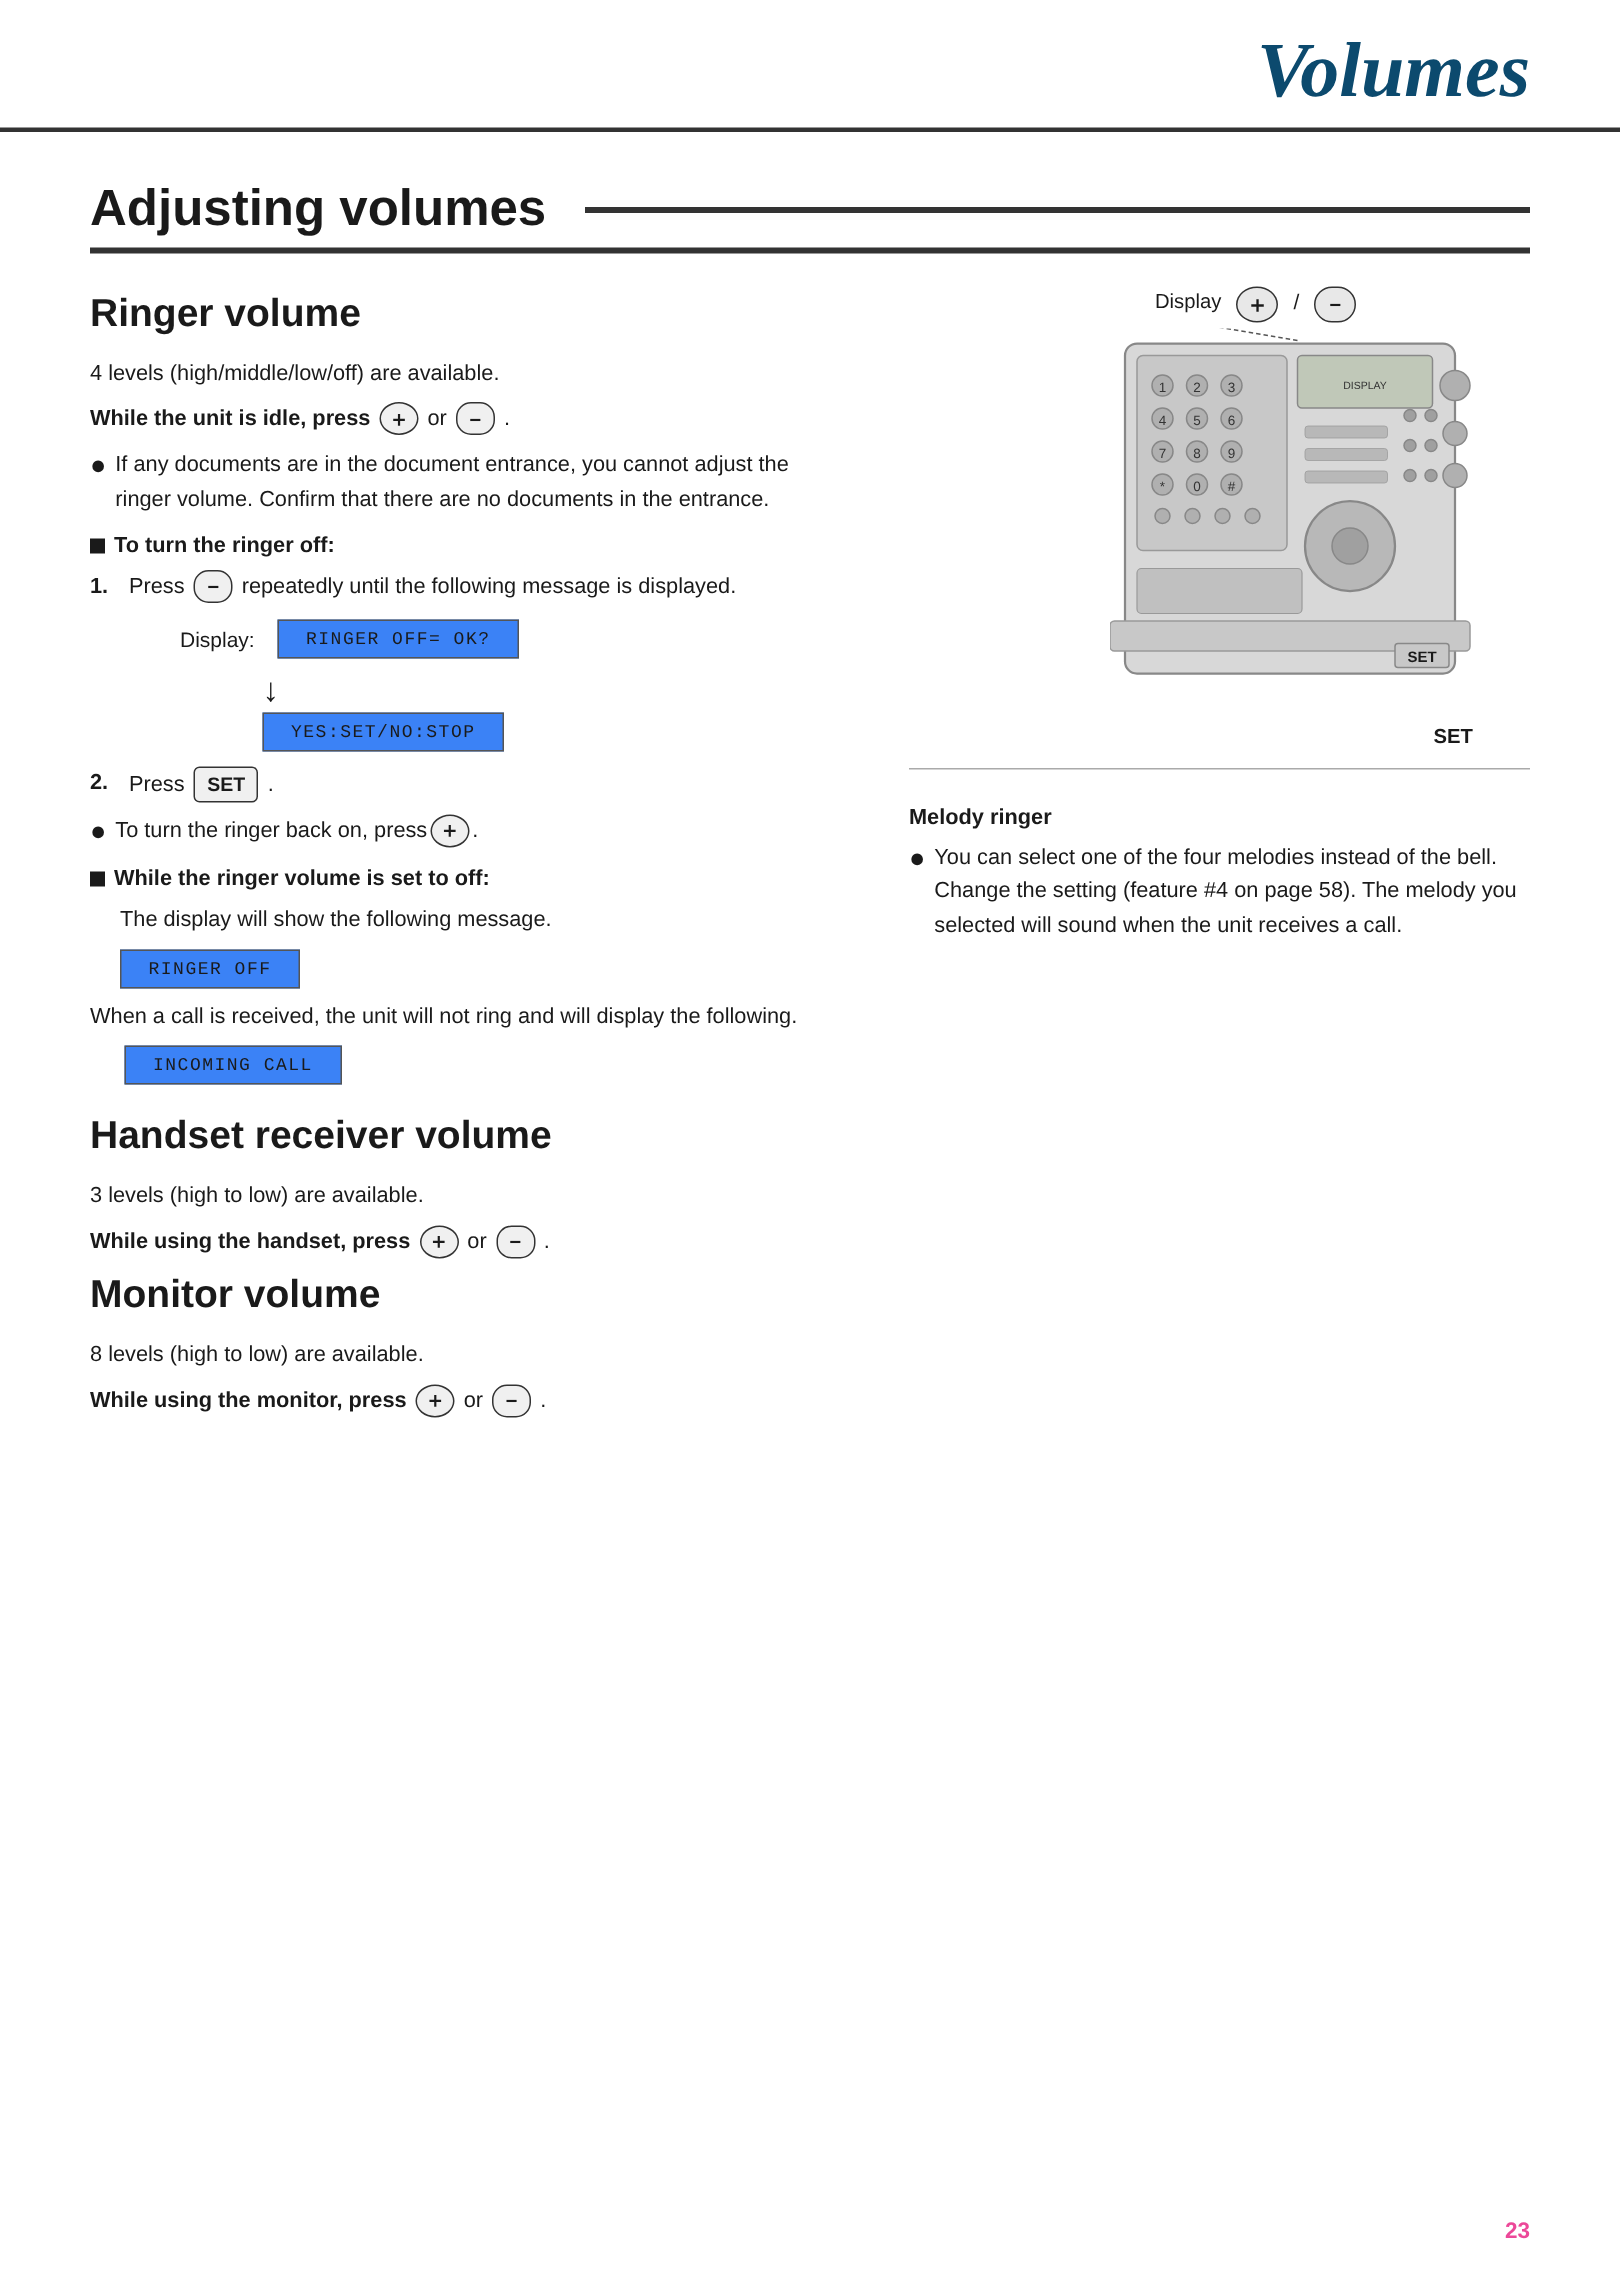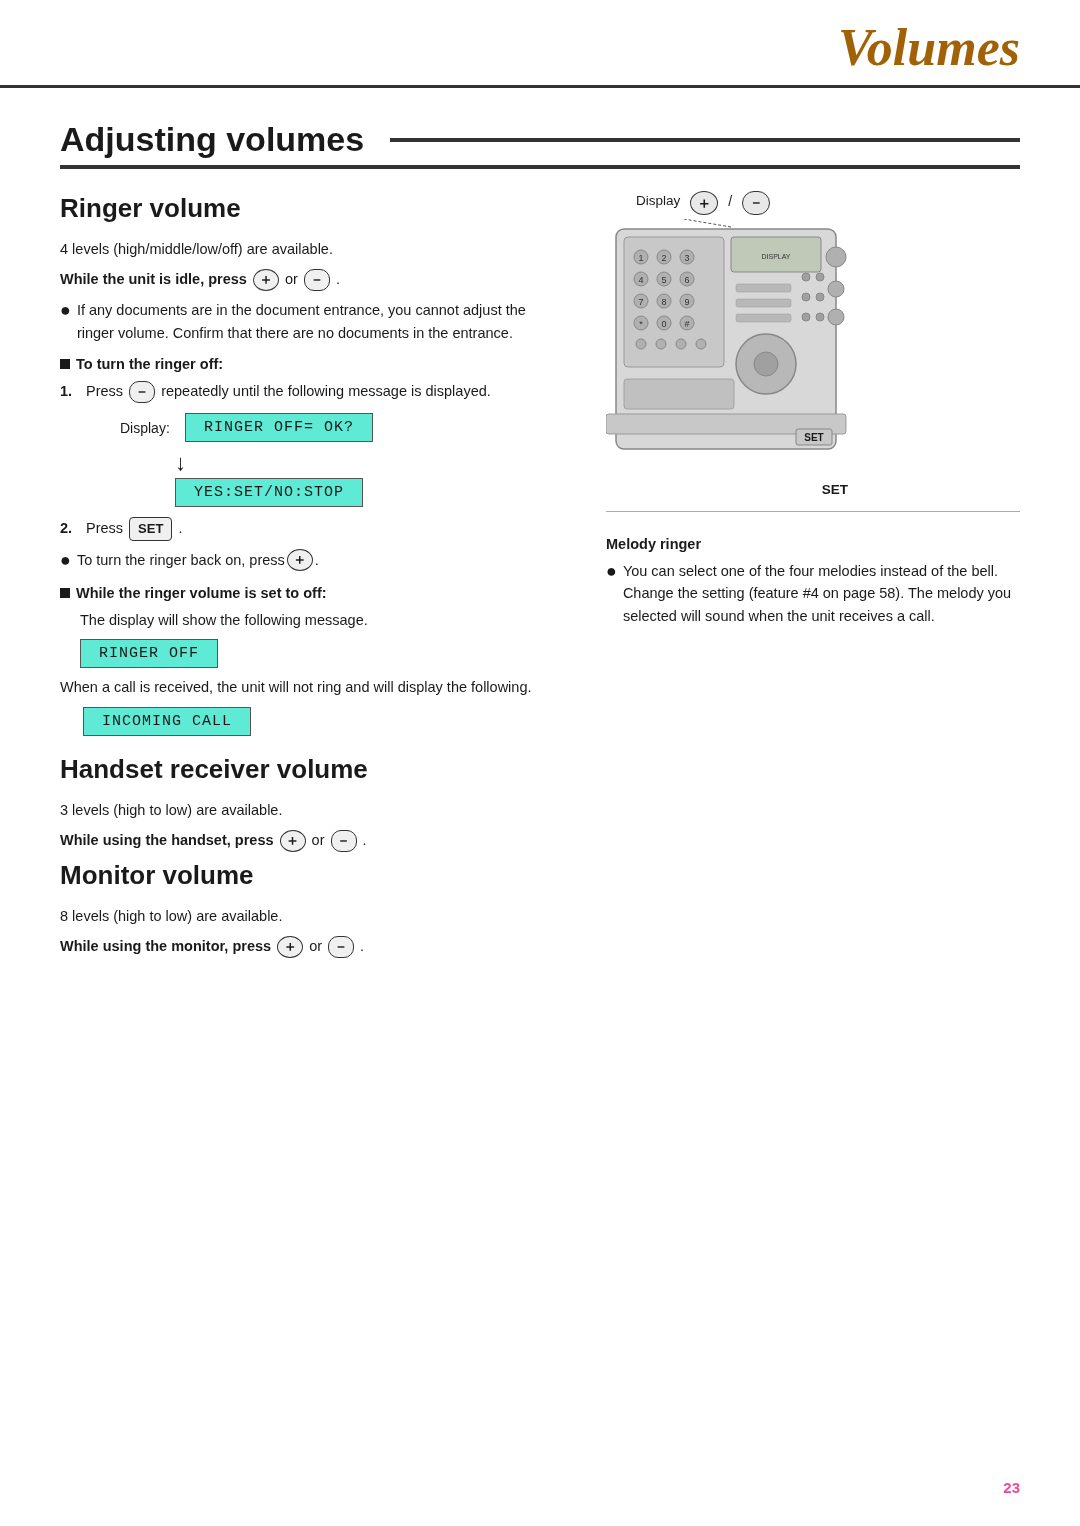--- a/index.html
+++ b/index.html
@@ -29,21 +29,21 @@
       justify-content: flex-end;
       padding: 18px 60px 0 0;
       border-bottom: 3px solid #333;
       padding-bottom: 8px;
     }
 
     .page-title {
       font-size: 52px;
       font-weight: bold;
       font-style: italic;
-      color: #a16207;
+      color: #0c4a6e;
       font-family: 'Times New Roman', serif;
       margin-left: 31px;
     }
 
     
     .main-content {
       margin-top: 80px;
     }
 
     
@@ -75,21 +75,21 @@
     }
 
     .col-left {
       flex: 1.1;
     }
 
     .col-right {
       flex: 0.9;
       display: flex;
       flex-direction: column;
-      align-items: flex-start;
+      align-items: flex-end;
     }
 
     
     .sub-heading {
       font-size: 26px;
       font-weight: bold;
       margin-bottom: 14px;
       color: #1a1a1a;
     }
 
@@ -165,23 +165,23 @@
 
     .display-label {
       font-size: 14px;
       min-width: 55px;
     }
 
     .display-box {
       border: 1.5px solid #555;
       padding: 5px 18px;
       font-family: 'Courier New', Courier, monospace;
-      font-size: 15px;
+      font-size: 12px;
       letter-spacing: 1px;
-      background: #5eead4;
+      background: #3b82f6;
       display: inline-block;
     }
 
     
     .arrow-down {
       display: flex;
       justify-content: flex-start;
       margin-left: 115px;
       margin-bottom: 4px;
       font-size: 22px;

